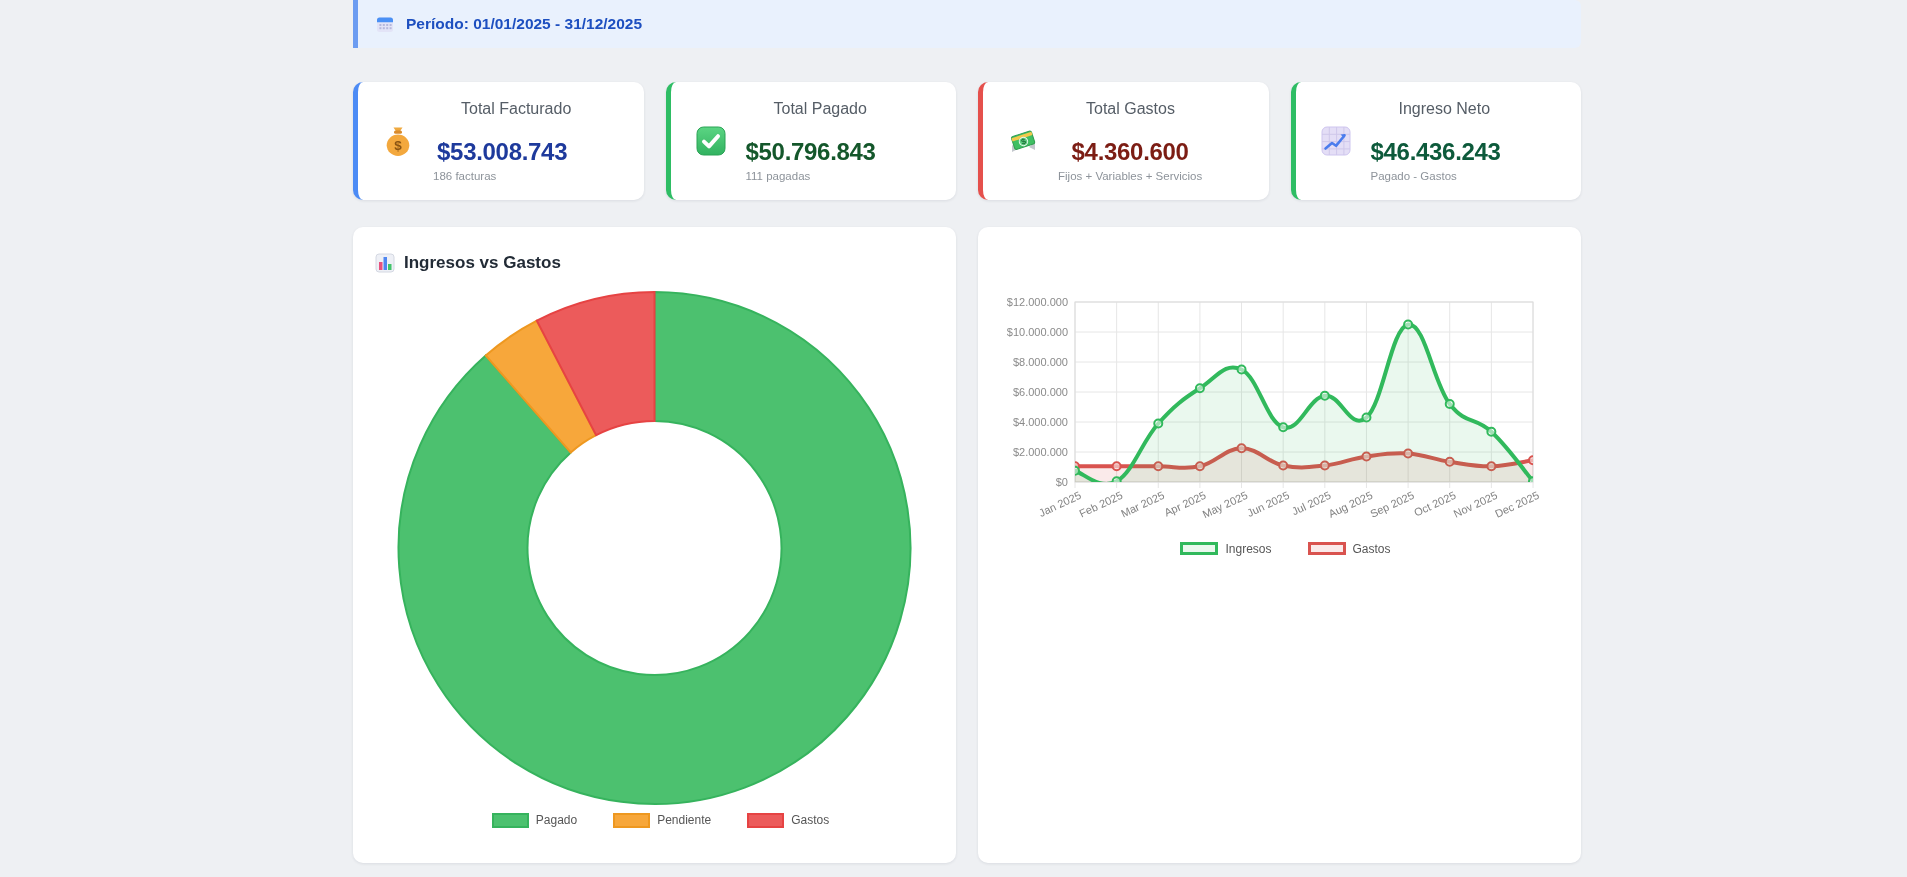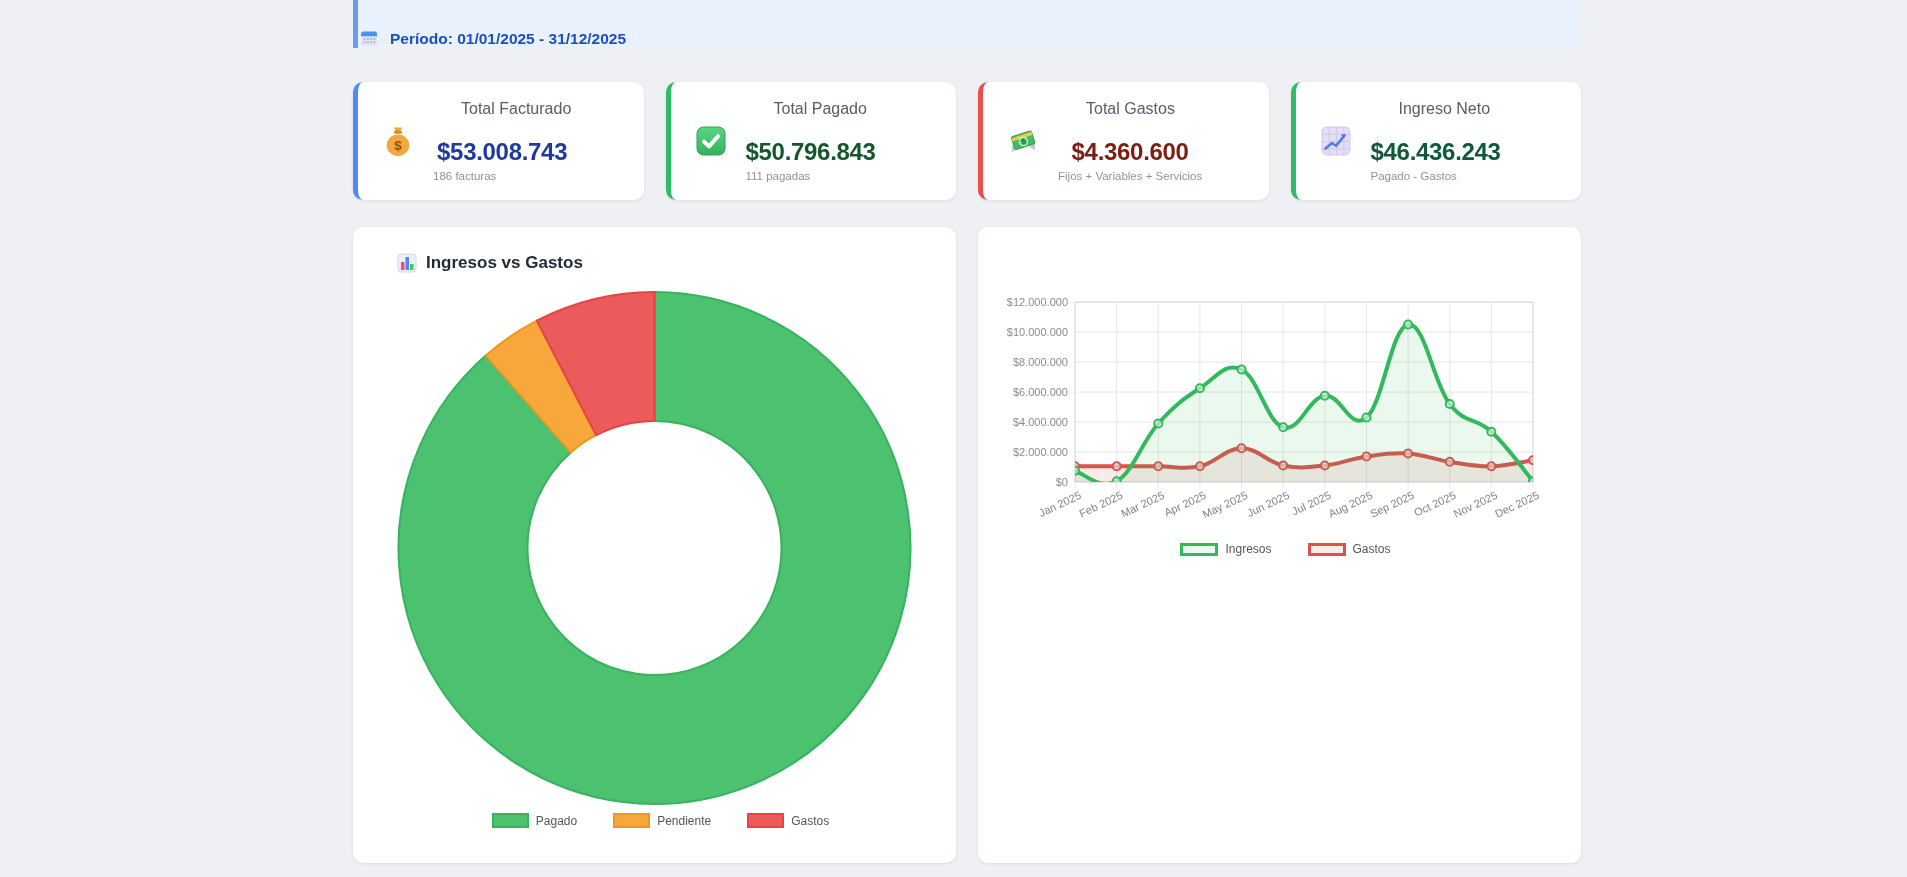--- a/index.html
+++ b/index.html
@@ -1,47 +1,47 @@
 <!DOCTYPE html>
 <html><head>
 <meta charset="utf-8">
 <style>
   * { margin:0; padding:0; box-sizing:border-box; }
   html,body { width:1907px; height:877px; overflow:hidden; background:#eef0f3;
     font-family:"Liberation Sans", sans-serif; }
   .container { position:absolute; left:353px; top:0; width:1228px; }
 
   
-  .banner { height:48px; display:flex; align-items:flex-end; gap:11px;
+  .banner { height:48px; display:flex; align-items:center; gap:11px;
     background:#e9f1fd; border-left:5px solid #6c9cf1; border-radius:0 6px 6px 0;
-    padding-left:1px; }
+    padding-left:17px; }
   .banner-text { color:#1d4fc0; font-weight:bold; font-size:15.5px; }
 
   
   .cards { display:flex; gap:22px; margin-top:34px; }
   .card { flex:1; background:#fff; border-radius:10px; border-left:5px solid #ccc;
     box-shadow:0 1px 3px rgba(25,35,60,.09); height:118px; display:flex;
     align-items:center; gap:17px; padding:0 14px 0 22px; }
   .icon36 { width:36px; height:36px; flex:0 0 36px; }
   .card-label { font-size:16px; color:#555d66;margin-left:28px; }
   .card-value { font-size:24px; font-weight:bold; letter-spacing:-.3px; margin-top:20px;text-align:center; }
   .card-sub { font-size:11.5px; color:#8d939a; margin-top:4px; }
 
   
   .charts { display:flex; gap:22px; margin-top:27px; }
   .chart-card { width:603px; height:636px; background:#fff; border-radius:10px;
     box-shadow:0 1px 3px rgba(25,35,60,.09); position:relative; }
-  .chart-title { display:flex; align-items:center; gap:9px; padding:26px 0 0 44px;
+  .chart-title { display:flex; align-items:center; gap:9px; padding:26px 0 0 22px;
     font-size:17px; font-weight:bold; color:#222b36; }
   .icon20 { width:20px; height:20px; flex:0 0 20px; }
 
   svg.donut-svg { position:absolute; top:63px; left:0; }
   .donut-legend { position:absolute; top:586px; left:0; width:100%;
     display:flex; justify-content:center; gap:24px; }
-  .legend-item { display:flex; align-items:center; gap:7px; font-size:12px;
+  .legend-item { display:flex; align-items:flex-start; gap:7px; font-size:12px;
     color:#565656; cursor:pointer;padding-left:12px; }
   .donut-legend .legend-box { width:37px; height:15px; border:2px solid; }
 
   svg.line-svg { position:absolute; top:53px; left:0; }
   .line-legend { position:absolute; top:315px; left:0; width:100%;
     display:flex; justify-content:center; gap:24px; }
   .line-legend .legend-box { width:38px; height:13px; border:3px solid; }
 </style>
 </head>
 <body>

